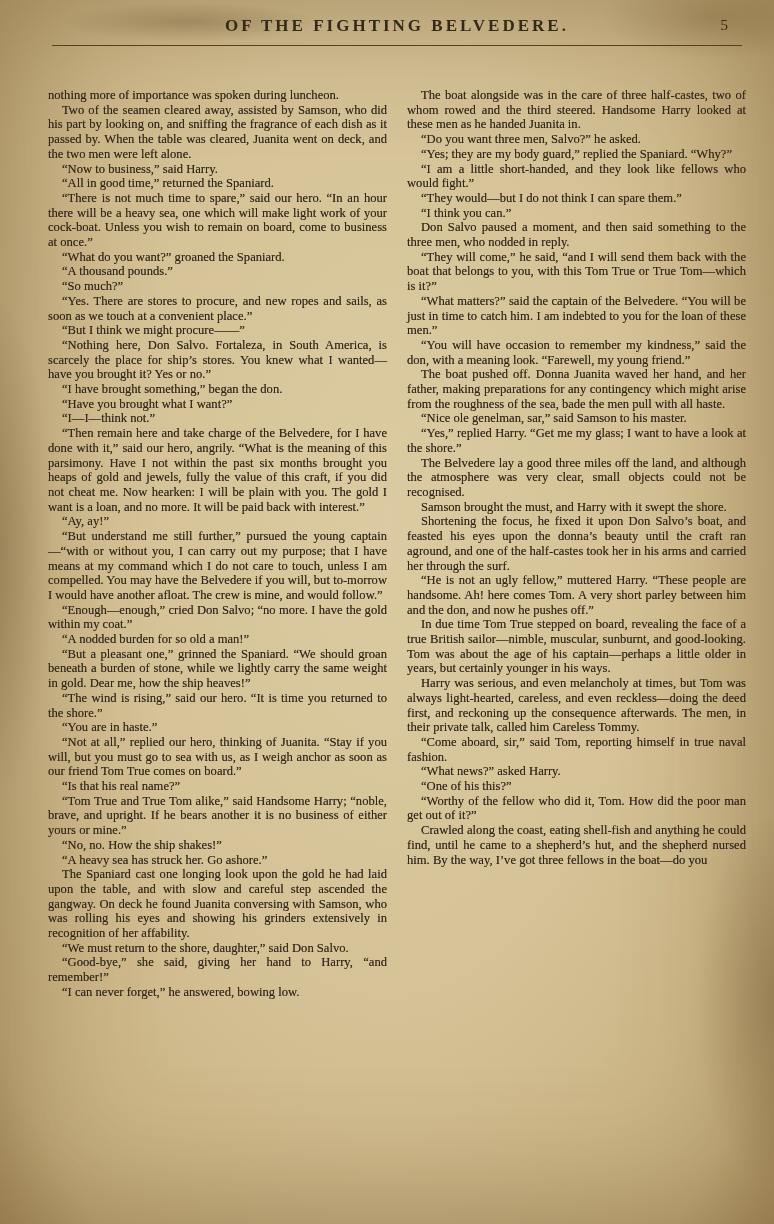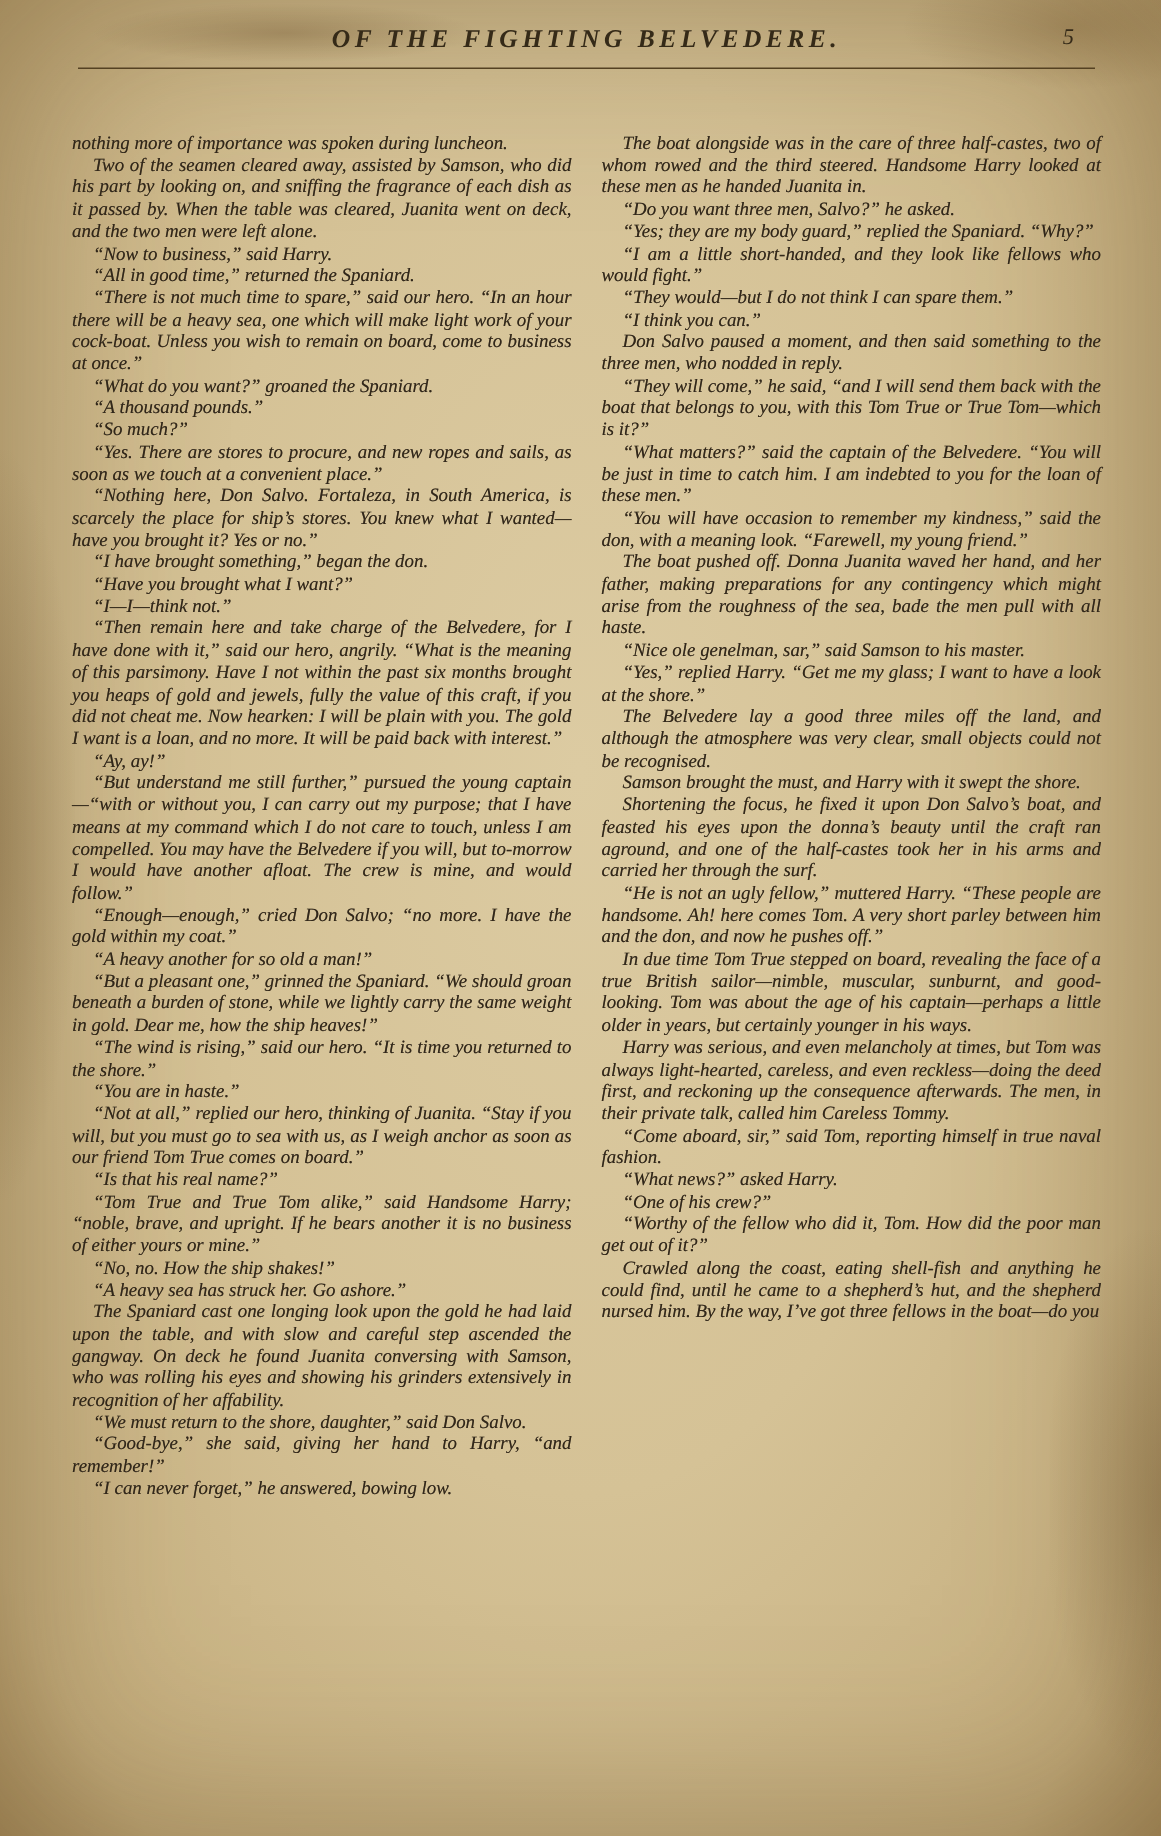--- a/index.html
+++ b/index.html
@@ -19,21 +19,21 @@
   .stain { position: absolute; pointer-events: none; }
   .stain-a { left: 60px; top: 2px; width: 260px; height: 40px;
     background: radial-gradient(ellipse at 50% 50%, rgba(90,62,25,.28), rgba(90,62,25,0) 70%); }
   .stain-b { left: 600px; top: 0; width: 190px; height: 60px;
     background: radial-gradient(ellipse at 60% 30%, rgba(96,66,26,.25), rgba(96,66,26,0) 70%); }
   .stain-c { left: -20px; top: 300px; width: 70px; height: 500px;
     background: radial-gradient(ellipse at 10% 50%, rgba(85,58,22,.30), rgba(85,58,22,0) 75%); }
   .stain-d { left: 700px; top: 820px; width: 90px; height: 360px;
     background: radial-gradient(ellipse at 90% 50%, rgba(85,58,22,.28), rgba(85,58,22,0) 75%); }
 
-  .page { position: relative; padding: 16px 40px 0 48px; font-style: italic; }
+  .page { position: relative; padding: 16px 28px 0 48px; }
 
   .running-head {
     position: relative;
     text-align: center;
     border-bottom: 1px solid #544122;
     padding-bottom: 9px;
     margin: 0 4px;
   }
   .running-head .title {
     font-size: 17px;
@@ -84,29 +84,30 @@
       <div class="col" data-name="left-column">
           <p data-name="paragraph">nothing more of importance was spoken during luncheon.</p>
           <p data-name="paragraph">Two of the seamen cleared away, assisted by Samson, who did his part by looking on, and sniffing the fragrance of each dish as it passed by. When the table was cleared, Juanita went on deck, and the two men were left alone.</p>
           <p data-name="paragraph">“Now to business,” said Harry.</p>
           <p data-name="paragraph">“All in good time,” returned the Spaniard.</p>
           <p data-name="paragraph">“There is not much time to spare,” said our hero. “In an hour there will be a heavy sea, one which will make light work of your cock-boat. Unless you wish to remain on board, come to business at once.”</p>
           <p data-name="paragraph">“What do you want?” groaned the Spaniard.</p>
           <p data-name="paragraph">“A thousand pounds.”</p>
           <p data-name="paragraph">“So much?”</p>
           <p data-name="paragraph">“Yes. There are stores to procure, and new ropes and sails, as soon as we touch at a convenient place.”</p>
+          <p data-name="paragraph">“But I think we might procure——”</p>
           <p data-name="paragraph">“Nothing here, Don Salvo. Fortaleza, in South America, is scarcely the place for ship’s stores. You knew what I wanted—have you brought it? Yes or no.”</p>
           <p data-name="paragraph">“I have brought something,” began the don.</p>
           <p data-name="paragraph">“Have you brought what I want?”</p>
           <p data-name="paragraph">“I—I—think not.”</p>
           <p data-name="paragraph">“Then remain here and take charge of the Belvedere, for I have done with it,” said our hero, angrily. “What is the meaning of this parsimony. Have I not within the past six months brought you heaps of gold and jewels, fully the value of this craft, if you did not cheat me. Now hearken: I will be plain with you. The gold I want is a loan, and no more. It will be paid back with interest.”</p>
           <p data-name="paragraph">“Ay, ay!”</p>
           <p data-name="paragraph">“But understand me still further,” pursued the young captain—“with or without you, I can carry out my purpose; that I have means at my command which I do not care to touch, unless I am compelled. You may have the Belvedere if you will, but to-morrow I would have another afloat. The crew is mine, and would follow.”</p>
           <p data-name="paragraph">“Enough—enough,” cried Don Salvo; “no more. I have the gold within my coat.”</p>
-          <p data-name="paragraph">“A heavy another for so old a man!”</p>
+          <p data-name="paragraph">“A nodded burden for so old a man!”</p>
           <p data-name="paragraph">“But a pleasant one,” grinned the Spaniard. “We should groan beneath a burden of stone, while we lightly carry the same weight in gold. Dear me, how the ship heaves!”</p>
           <p data-name="paragraph">“The wind is rising,” said our hero. “It is time you returned to the shore.”</p>
           <p data-name="paragraph">“You are in haste.”</p>
           <p data-name="paragraph">“Not at all,” replied our hero, thinking of Juanita. “Stay if you will, but you must go to sea with us, as I weigh anchor as soon as our friend Tom True comes on board.”</p>
           <p data-name="paragraph">“Is that his real name?”</p>
           <p data-name="paragraph">“Tom True and True Tom alike,” said Handsome Harry; “noble, brave, and upright. If he bears another it is no business of either yours or mine.”</p>
           <p data-name="paragraph">“No, no. How the ship shakes!”</p>
           <p data-name="paragraph">“A heavy sea has struck her. Go ashore.”</p>
           <p data-name="paragraph">The Spaniard cast one longing look upon the gold he had laid upon the table, and with slow and careful step ascended the gangway. On deck he found Juanita conversing with Samson, who was rolling his eyes and showing his grinders extensively in recognition of her affability.</p>
           <p data-name="paragraph">“We must return to the shore, daughter,” said Don Salvo.</p>
@@ -128,19 +129,19 @@
           <p data-name="paragraph">“Nice ole genelman, sar,” said Samson to his master.</p>
           <p data-name="paragraph">“Yes,” replied Harry. “Get me my glass; I want to have a look at the shore.”</p>
           <p data-name="paragraph">The Belvedere lay a good three miles off the land, and although the atmosphere was very clear, small objects could not be recognised.</p>
           <p data-name="paragraph">Samson brought the must, and Harry with it swept the shore.</p>
           <p data-name="paragraph">Shortening the focus, he fixed it upon Don Salvo’s boat, and feasted his eyes upon the donna’s beauty until the craft ran aground, and one of the half-castes took her in his arms and carried her through the surf.</p>
           <p data-name="paragraph">“He is not an ugly fellow,” muttered Harry. “These people are handsome. Ah! here comes Tom. A very short parley between him and the don, and now he pushes off.”</p>
           <p data-name="paragraph">In due time Tom True stepped on board, revealing the face of a true British sailor—nimble, muscular, sunburnt, and good-looking. Tom was about the age of his captain—perhaps a little older in years, but certainly younger in his ways.</p>
           <p data-name="paragraph">Harry was serious, and even melancholy at times, but Tom was always light-hearted, careless, and even reckless—doing the deed first, and reckoning up the consequence afterwards. The men, in their private talk, called him Careless Tommy.</p>
           <p data-name="paragraph">“Come aboard, sir,” said Tom, reporting himself in true naval fashion.</p>
           <p data-name="paragraph">“What news?” asked Harry.</p>
-          <p data-name="paragraph">“One of his crew?”</p>
+          <p data-name="paragraph">“One of his this?”</p>
           <p data-name="paragraph">“Worthy of the fellow who did it, Tom. How did the poor man get out of it?”</p>
           <p data-name="paragraph">Crawled along the coast, eating shell-fish and anything he could find, until he came to a shepherd’s hut, and the shepherd nursed him. By the way, I’ve got three fellows in the boat—do you</p>
         </div>
     </div>
   </div>
 </div>
 
 </body></html>

